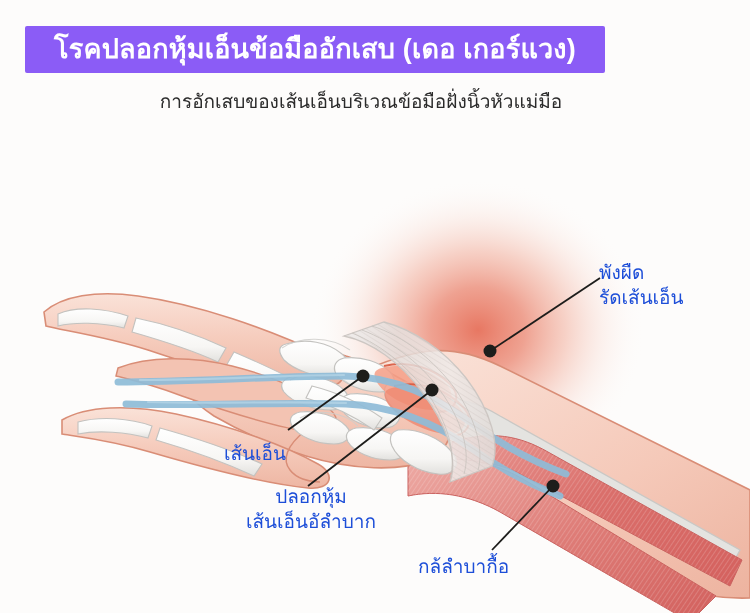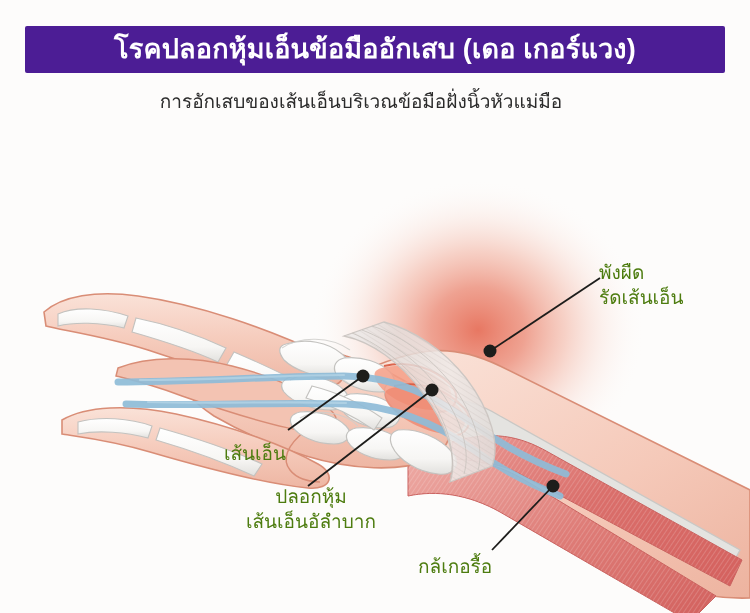--- a/index.html
+++ b/index.html
@@ -6,40 +6,40 @@
   body{
     width:750px;height:613px;
     background:#fdfcfb;
     font-family:"Liberation Sans","DejaVu Sans",sans-serif;
     overflow:hidden;position:relative;
   }
   #stage{position:relative;width:750px;height:613px;}
 
   
   .banner{
-    position:absolute;left:25px;top:26px;width:700px;height:47px;
-    background:#4c1d95;border-radius:2px;
+    position:absolute;left:25px;top:26px;width:580px;height:47px;
+    background:#8b5cf6;border-radius:2px;
     display:flex;align-items:center;justify-content:center;
   }
   .banner-title{
     color:#ffffff;font-size:27px;font-weight:bold;
     letter-spacing:.2px;line-height:1;white-space:nowrap;
   }
   .subtitle{
     position:absolute;left:0;top:88px;width:722px;
     text-align:center;color:#2b2b2b;font-size:19px;line-height:27px;
   }
   .subtitle div{white-space:nowrap;}
 
   
   .art{position:absolute;left:0;top:130px;width:750px;height:483px;}
   .art svg{display:block;}
 
   
-  .lbl{position:absolute;color:#4d7c0f;font-size:19px;line-height:25px;white-space:nowrap;}
+  .lbl{position:absolute;color:#1d4ed8;font-size:19px;line-height:25px;white-space:nowrap;}
   .lbl div{white-space:nowrap;}
   #lbl-fibrous{left:599px;top:260px;text-align:left;}
   #lbl-tendon{left:224px;top:441px;}
   #lbl-sheath{left:246px;top:484px;text-align:center;}
   #lbl-muscle{left:418px;top:554px;}
 </style>
 </head>
 <body>
 
 <div id="stage">
@@ -252,16 +252,16 @@
   <div class="lbl" id="lbl-tendon">
     <div>เส้นเอ็น</div>
   </div>
 
   <div class="lbl" id="lbl-sheath">
     <div>ปลอกหุ้ม</div>
     <div>เส้นเอ็นอัลำบาก</div>
   </div>
 
   <div class="lbl" id="lbl-muscle">
-    <div>กล้เกอรื้อ</div>
+    <div>กล้ลำบากื้อ</div>
   </div>
 
 </div>
 
 </body></html>

